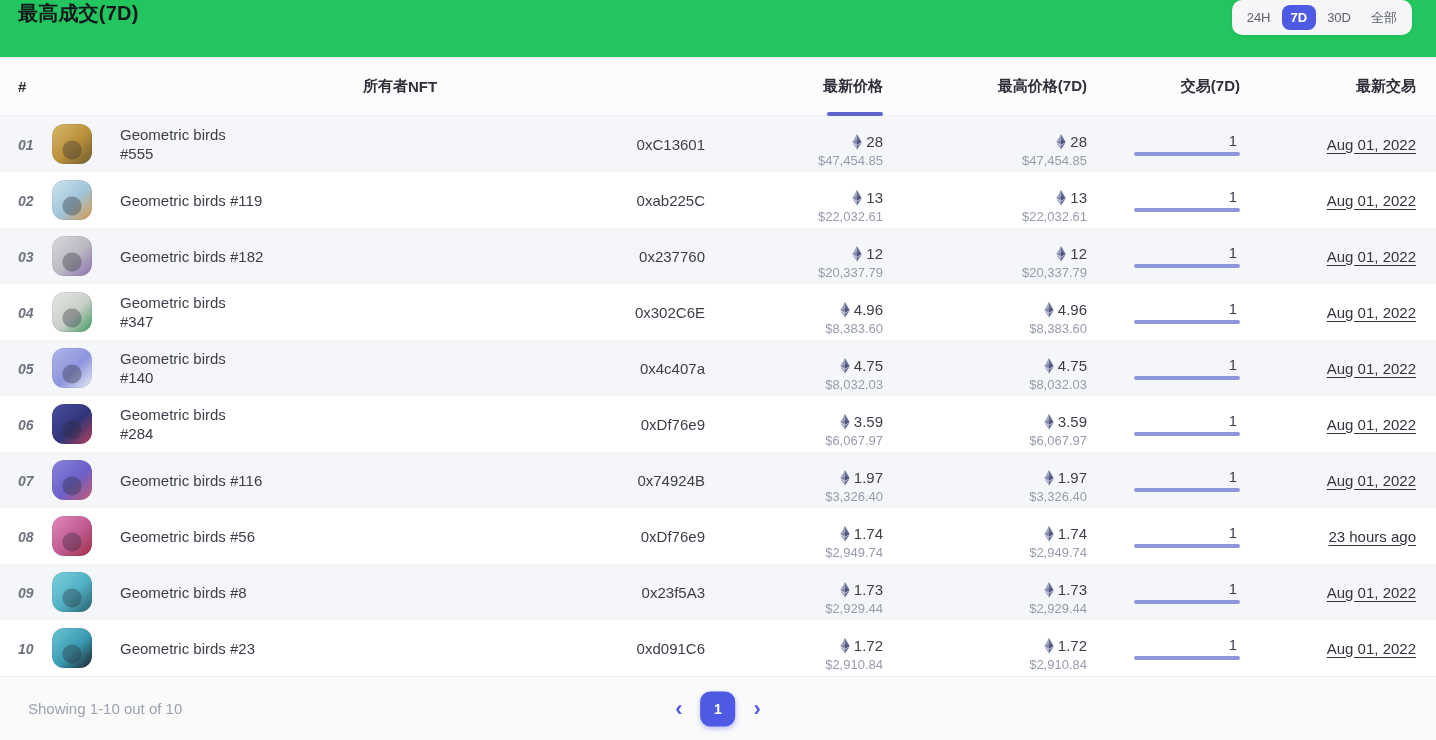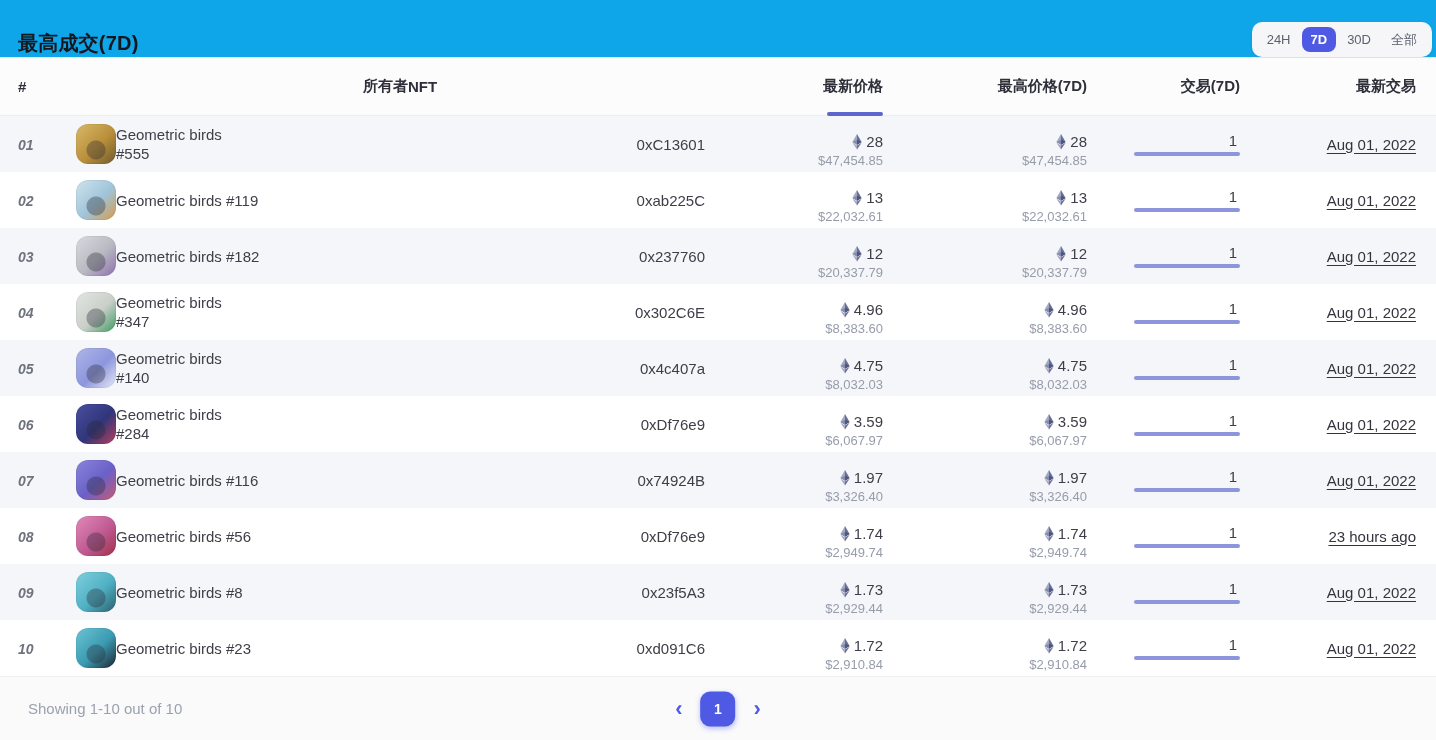--- a/index.html
+++ b/index.html
@@ -14,22 +14,22 @@
   *{box-sizing:border-box;margin:0;padding:0;}
   html,body{width:1436px;height:740px;overflow:hidden;}
   body{
     font-family:"Liberation Sans","DejaVu Sans",sans-serif;
     background:#ffffff;color:var(--txt);
   }
   .page{width:1436px;height:740px;display:flex;flex-direction:column;background:#fff;}
 
   
   .titlebar{
-    height:58px;flex:0 0 58px;display:flex;align-items:flex-end;justify-content:space-between;
-    padding:0 4px 0 18px;border-bottom:1px solid var(--border);background:#0ea5e9;
+    height:58px;flex:0 0 58px;display:flex;align-items:flex-start;justify-content:space-between;
+    padding:0 24px 0 18px;border-bottom:1px solid var(--border);background:#22c55e;
   }
   .title{font-size:20px;font-weight:bold;color:#16161d;letter-spacing:.2px;}
   .filters{
     display:flex;align-items:center;gap:2px;background:#f6f6f9;border-radius:10px;
     padding:5px 6px;box-shadow:0 1px 3px rgba(30,30,60,.08);
   }
   .filter-btn{
     border:none;background:transparent;font-family:inherit;font-size:13px;color:#5c616d;
     padding:6px 9px;border-radius:8px;cursor:pointer;line-height:1;
   }
@@ -51,21 +51,21 @@
   .sort-underline{
     position:absolute;right:0;bottom:-1px;width:56px;height:4px;border-radius:3px;
     background:var(--underline);
   }
 
   .tbody{flex:0 0 560px;}
   .row{height:56px;background:#fff;cursor:pointer;}
   .row.alt{background:var(--row-alt);}
   .cell{font-size:15px;color:var(--txt);}
   .c-rank span{font-style:italic;font-weight:600;color:#6e737e;font-size:14px;}
-  .c-nft{display:flex;align-items:center;gap:0;margin-left:24px;}
+  .c-nft{display:flex;align-items:center;gap:28px;}
   .thumb{
     width:40px;height:40px;border-radius:12px;flex:0 0 40px;
     background:#ccc;box-shadow:inset 0 0 0 1px rgba(0,0,0,.05);
   }
   .nft-name{line-height:19px;font-size:15px;color:#3d3e48;}
   .nft-name .nl2{display:block;}
   .c-owner{text-align:right;}
   .c-price{text-align:right;}
   .pline{display:flex;align-items:center;justify-content:flex-end;gap:4px;font-size:15px;margin-top:13px;}
   .usd{font-size:13px;color:var(--txt-soft);margin-top:3px;}

